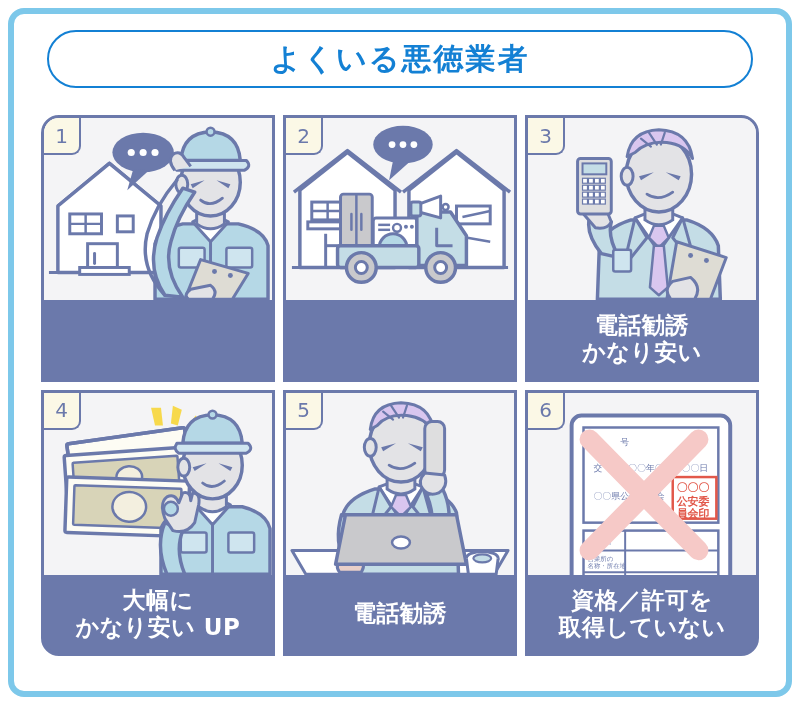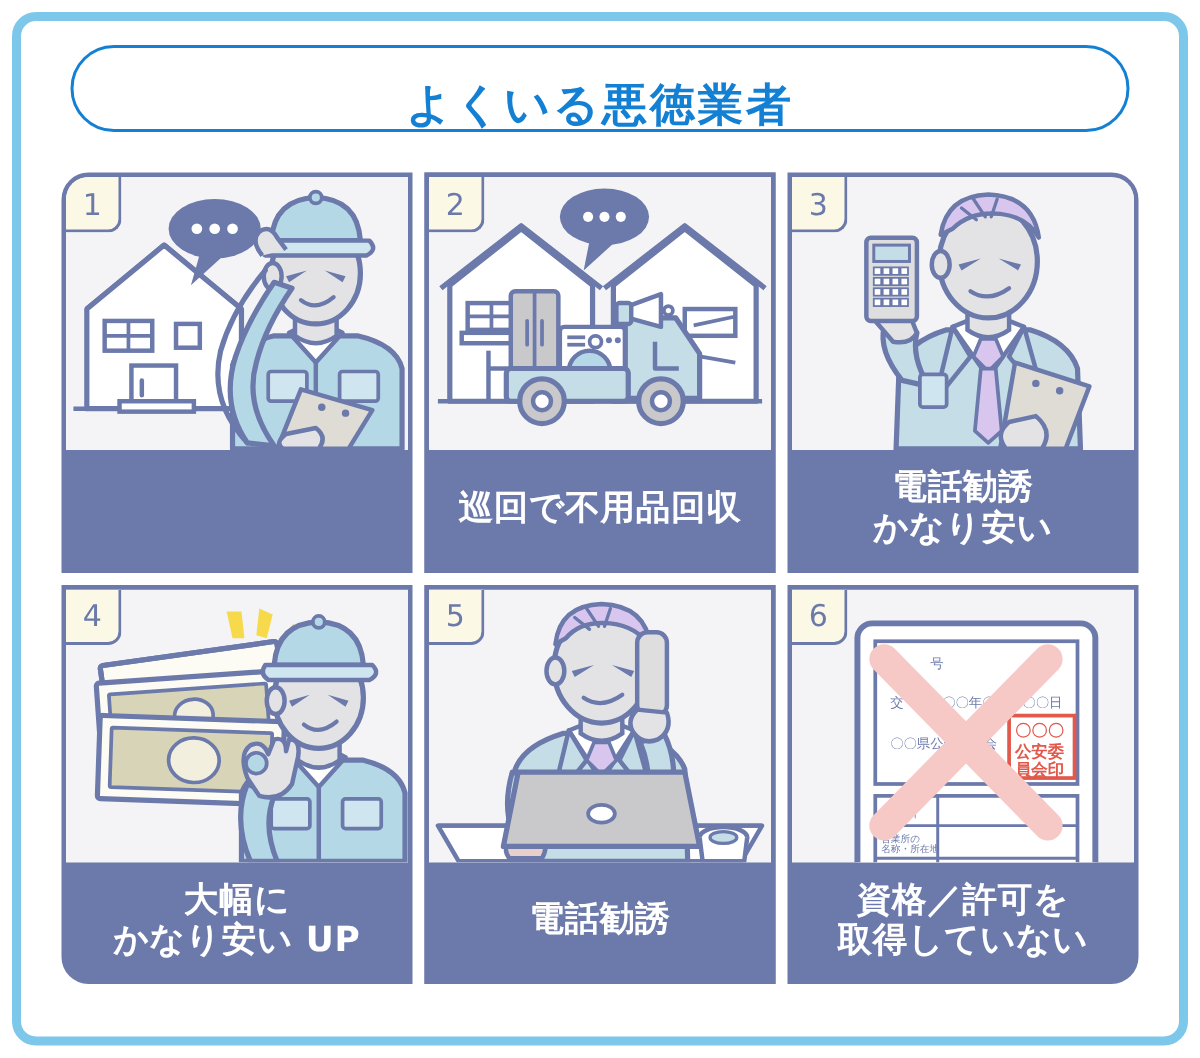--- a/index.html
+++ b/index.html
@@ -40,21 +40,21 @@
     position: absolute;
     left: 47px;
     top: 30px;
     width: 706px;
     height: 58px;
     box-sizing: border-box;
     border: 2.5px solid #1380d4;
     border-radius: 34px;
     background: #ffffff;
     display: flex;
-    align-items: flex-end;
+    align-items: center;
     justify-content: center;
   }
   .title-text {
     color: #1380d4;
     font-size: 30px;
     font-weight: bold;
     letter-spacing: 2px;
     line-height: 1;
     white-space: nowrap;
   }
@@ -257,23 +257,20 @@
           <circle cx="161" cy="89" r="3" fill="#ffffff" stroke="#6b79ab" stroke-width="2.5"></circle>
 
           <rect x="52" y="128" width="82" height="22" rx="3" fill="#c4dde6" stroke="#6b79ab" stroke-width="3.5"></rect>
 
           <circle cx="76" cy="150" r="15" fill="#c9c9cc" stroke="#6b79ab" stroke-width="3.5"></circle>
           <circle cx="76" cy="150" r="6" fill="#ffffff" stroke="#6b79ab" stroke-width="3"></circle>
           <circle cx="156" cy="150" r="15" fill="#c9c9cc" stroke="#6b79ab" stroke-width="3.5"></circle>
           <circle cx="156" cy="150" r="6" fill="#ffffff" stroke="#6b79ab" stroke-width="3"></circle>
         </svg>
       </div>
-      <div class="card-label">
-        <span class="ln">巡回で不用品回収</span>
-      </div>
     </div>
 
     <div class="card tr">
       <div class="card-art">
         <div class="badge">3</div>
         <svg viewBox="0 0 230 182">
           <rect x="0" y="0" width="230" height="182" fill="#f4f4f6"></rect>
 
           <path d="M70 182 L72 128 Q78 110 104 102 L160 102 Q186 110 192 128 L194 182 Z" fill="#c4dde6" stroke="#6b79ab" stroke-width="3.5" stroke-linejoin="round"></path>
 

